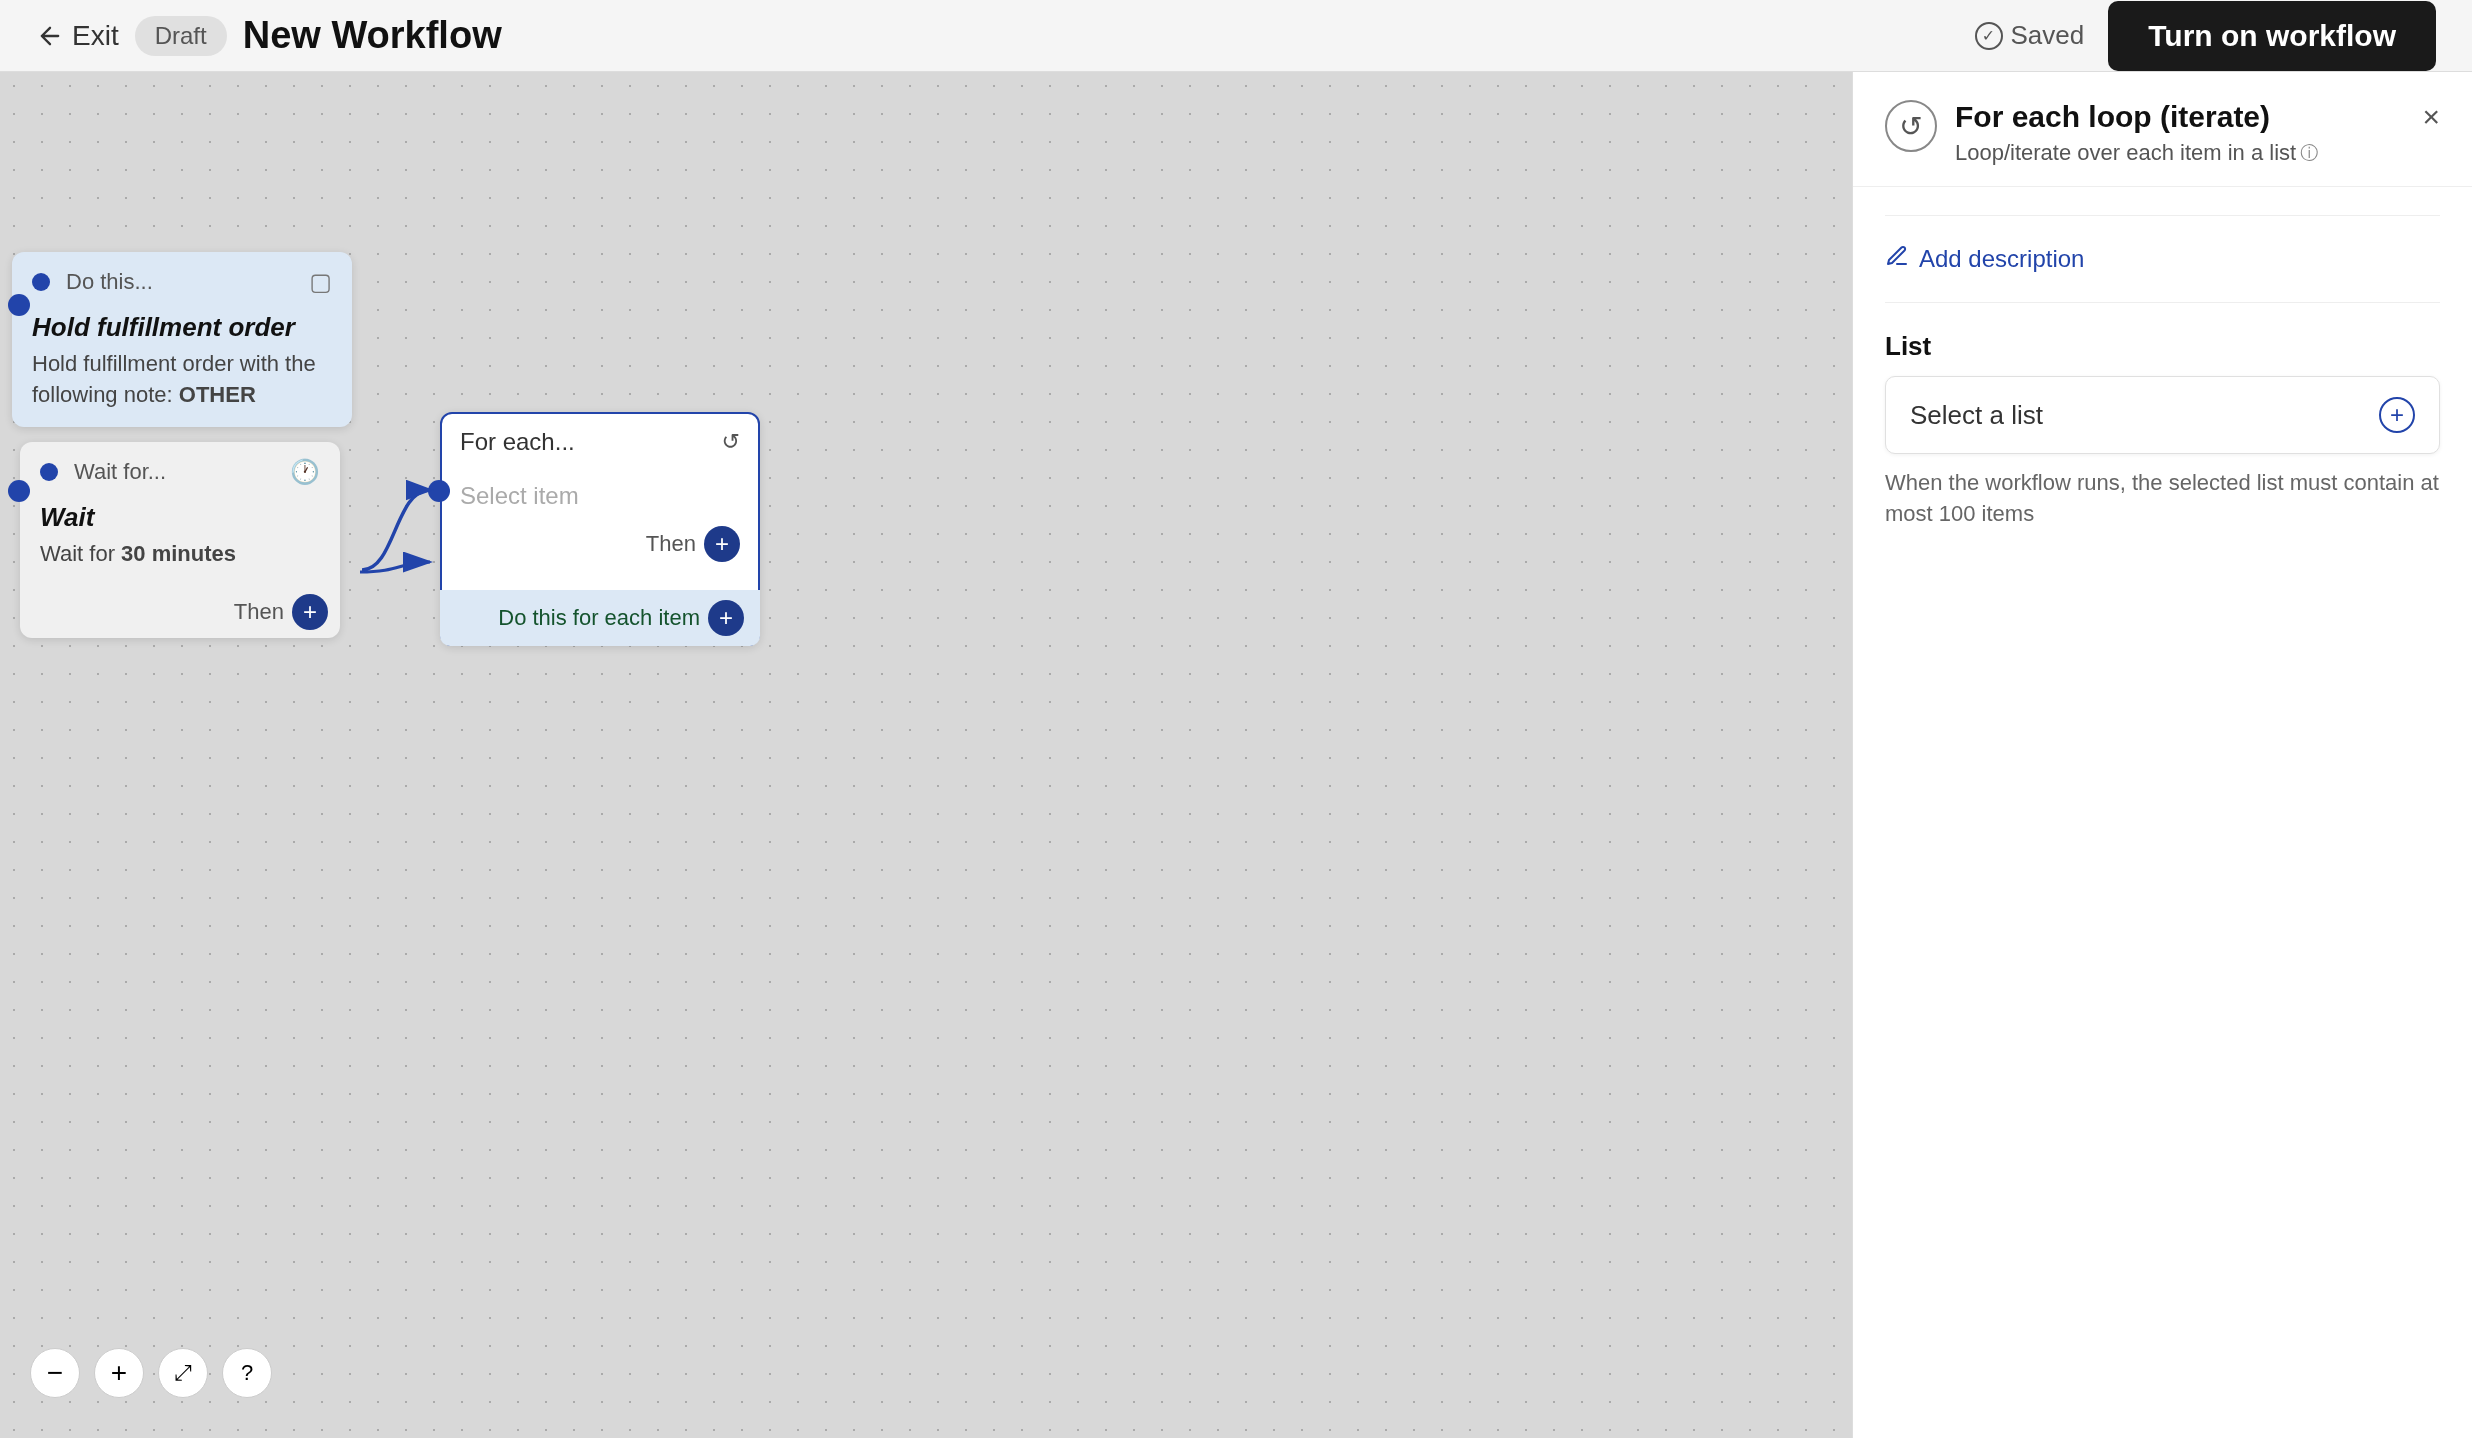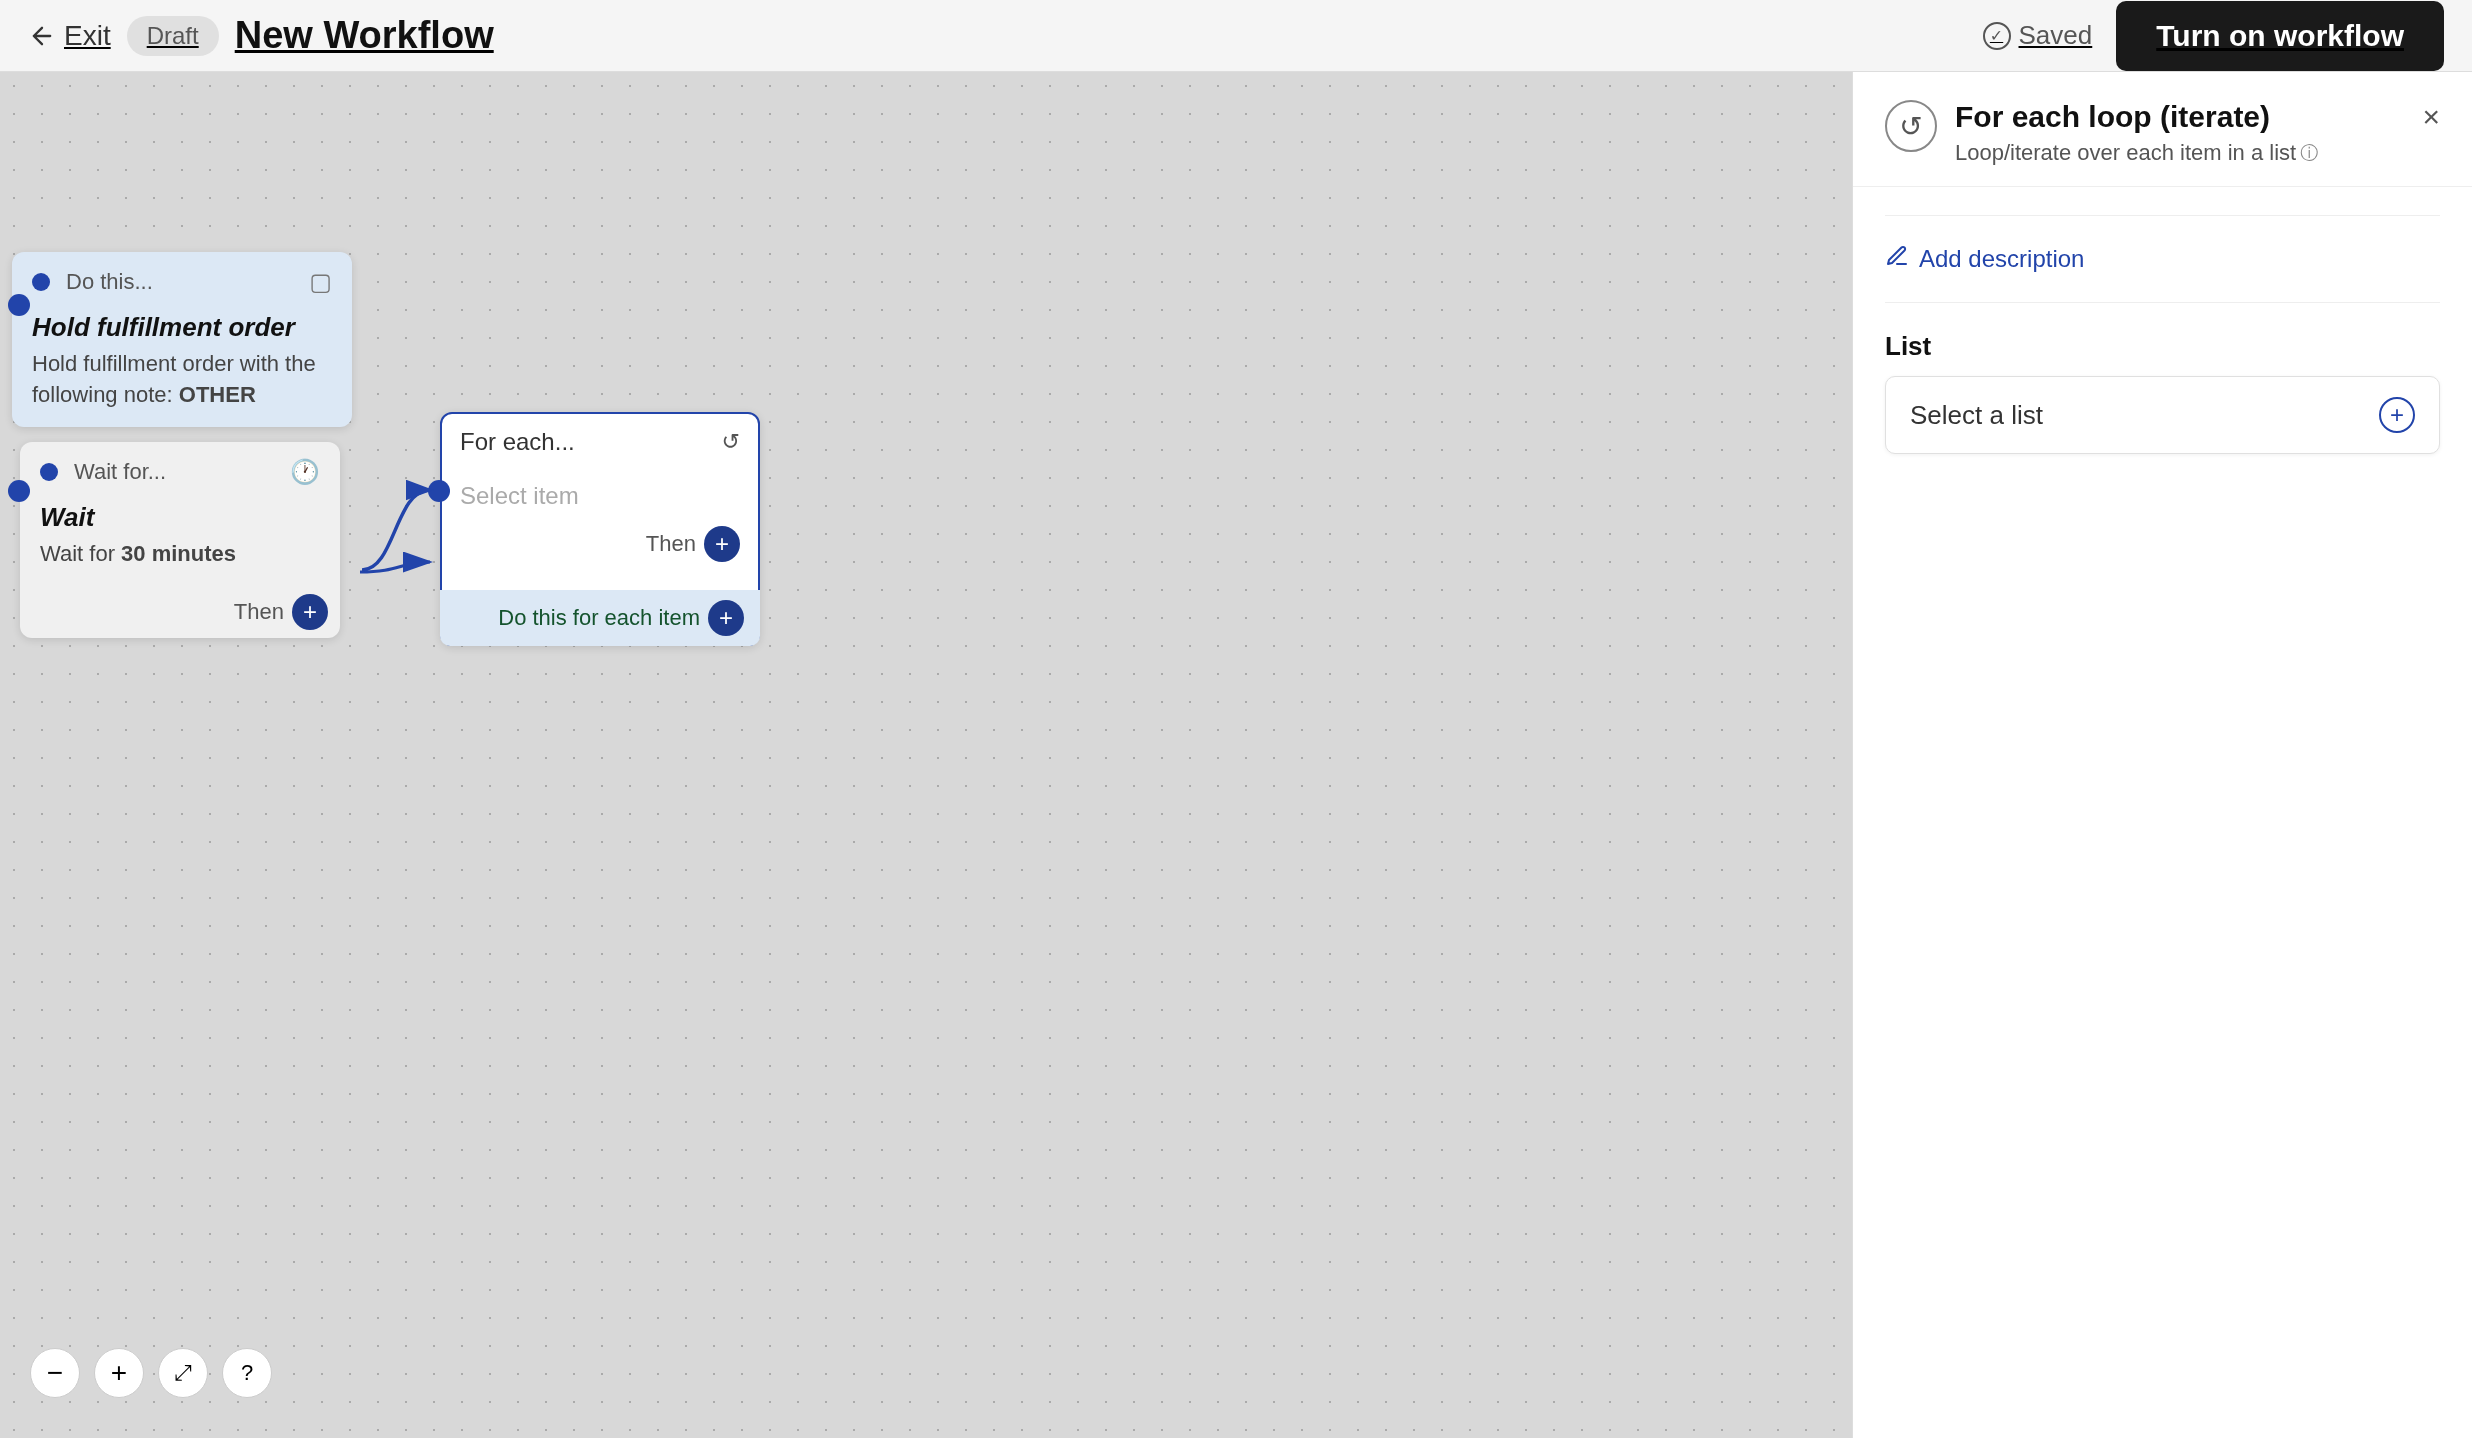--- a/index.html
+++ b/index.html
@@ -2,27 +2,26 @@
 <html><head>
   <meta charset="utf-8">
   <style>
     * { box-sizing: border-box; margin: 0; padding: 0; }
     body { font-family: -apple-system, BlinkMacSystemFont, 'Segoe UI', sans-serif; background: #e8e8e8; overflow: hidden; width: 2472px; height: 1438px; }
 
     
     .header {
       display: flex;
       align-items: center;
-      padding: 0 28px;
+      padding: 0 36px;
       height: 72px;
       background: #f5f5f5;
       border-bottom: 1px solid #ddd;
       position: relative;
       z-index: 10;
-      text-decoration: underline;
     }
     .header-left { display: flex; align-items: center; gap: 16px; }
     .exit-btn {
       display: flex; align-items: center; gap: 8px;
       background: none; border: none; cursor: pointer;
       font-size: 28px; color: #333; font-weight: 400;
     }
     .draft-badge {
       background: #e0e0e0; border-radius: 20px;
       padding: 6px 20px; font-size: 24px; color: #555; font-weight: 500;
@@ -311,14 +310,15 @@
 
     <div style="border-bottom:1px solid #eee;margin-bottom:28px;"></div>
 
     <div class="panel-section-label">List</div>
 
     <div class="select-list-box">
       <span class="select-list-text">Select a list</span>
       <div class="select-list-plus">+</div>
     </div>
 
+    <div class="panel-hint">When the workflow runs, the selected list must contain at most 100 items</div>
   </div>
 </div>
 
 </body></html>

